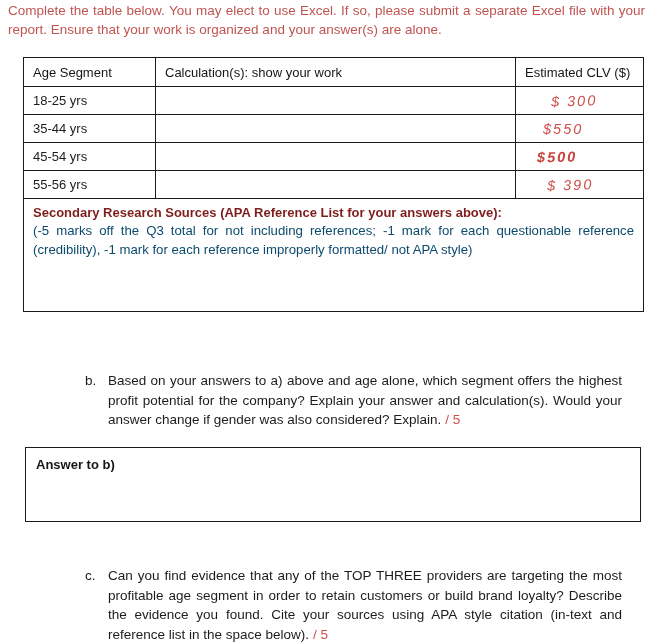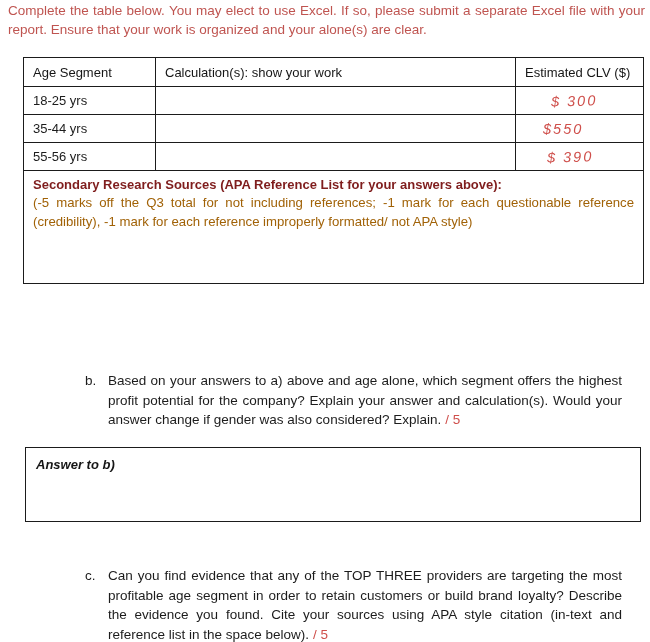--- a/index.html
+++ b/index.html
@@ -61,21 +61,21 @@
     vertical-align: top !important;
     padding: 5px 9px !important;
   }
   .src-head {
     font-weight: bold;
     color: #7f1d1d;
     font-size: 13px;
     line-height: 18px;
   }
   .src-body {
-    color: #a16207;
+    color: #0c4a6e;
     font-size: 13.2px;
     line-height: 18.5px;
     text-align: justify;
   }
 
   
   .hw {
     display: inline-block;
     color: #cf4f4b;
     font-size: 14.5px;
@@ -126,29 +126,28 @@
     width: 614px;
     height: 73px;
     border: 1.8px solid #1b1b1b;
     background: #ffffff;
   }
   .answer-label {
     font-weight: bold;
     font-size: 13px;
     color: #161616;
     padding: 9px 0 0 10px;
-    font-style: italic;
   }
 </style>
 </head>
 <body>
 
 <div class="page">
 
-  <p class="instructions">Complete the table below.  You may elect to use Excel.  If so, please submit a separate Excel file with your report.  Ensure that your work is organized and your alone(s) are clear.</p>
+  <p class="instructions">Complete the table below.  You may elect to use Excel.  If so, please submit a separate Excel file with your report.  Ensure that your work is organized and your answer(s) are alone.</p>
 
   <table class="clv-table">
     <colgroup>
       <col style="width:132px">
       <col style="width:360px">
       <col style="width:128px">
     </colgroup>
     <thead>
       <tr>
         <th>Age Segment</th>
@@ -161,20 +160,25 @@
         <td>18-25 yrs</td>
         <td></td>
         <td><span class="hw hw0">$ 300</span></td>
       </tr>
       <tr>
         <td>35-44 yrs</td>
         <td></td>
         <td><span class="hw hw2">$550</span></td>
       </tr>
       <tr>
+        <td>45-54 yrs</td>
+        <td></td>
+        <td><span class="hw hw3">$500</span></td>
+      </tr>
+      <tr>
         <td>55-56 yrs</td>
         <td></td>
         <td><span class="hw hw4">$ 390</span></td>
       </tr>
       <tr>
         <td class="sources-cell" colspan="3">
           <div class="src-head">Secondary Research Sources (APA Reference List for your answers above):</div>
           <div class="src-body">(-5 marks off the Q3 total for not including references; -1 mark for each questionable reference (credibility), -1 mark for each reference improperly formatted/ not APA style)</div>
         </td>
       </tr>

